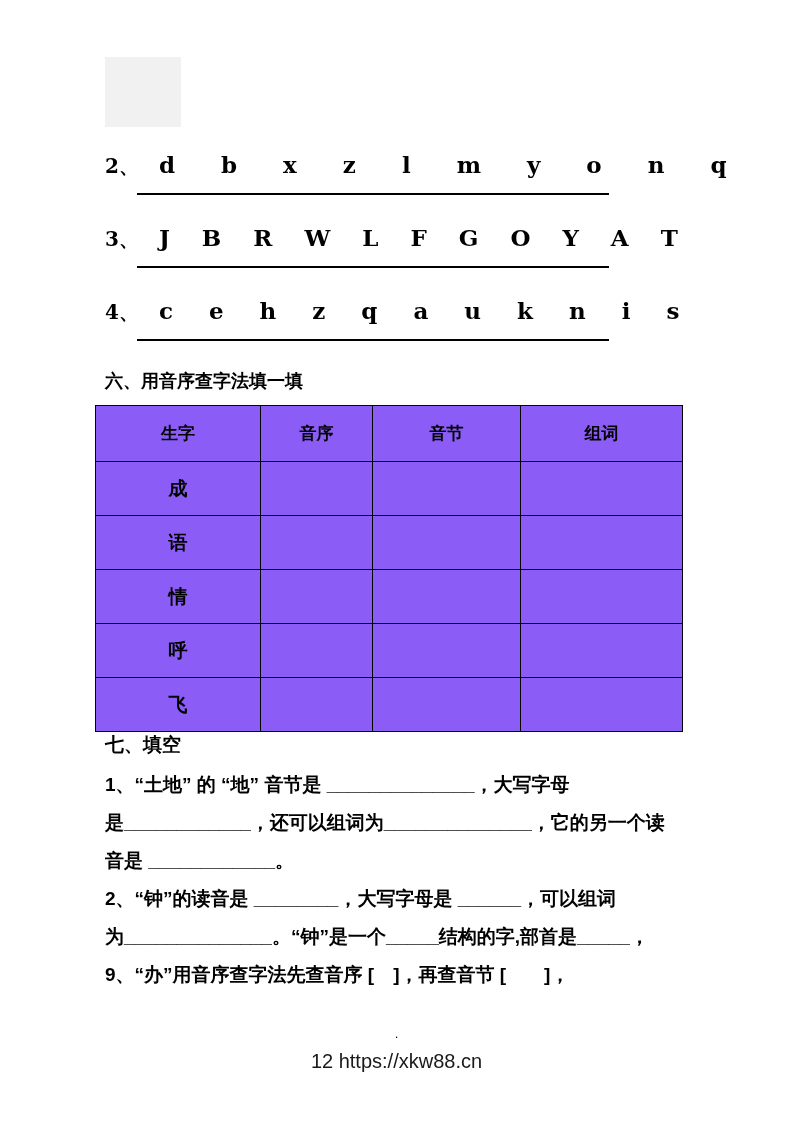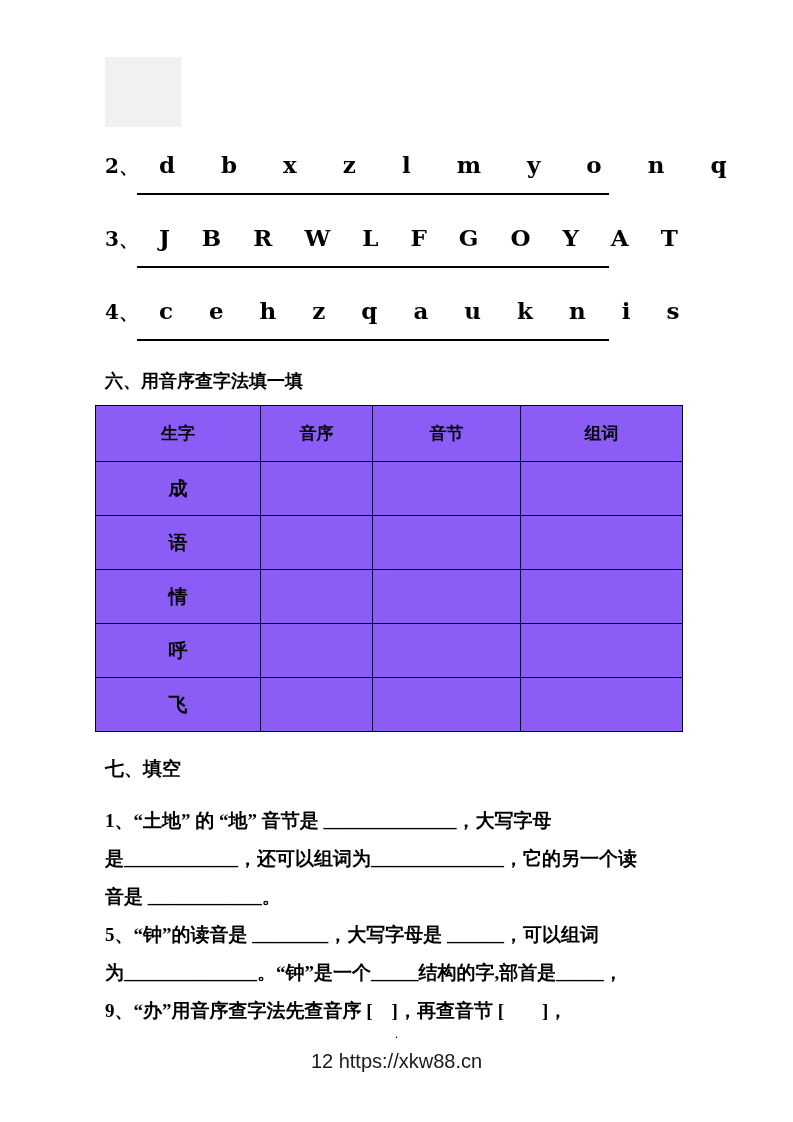--- a/index.html
+++ b/index.html
@@ -68,23 +68,22 @@
   table.lookup th { font-size: 17px; font-weight: bold; height: 56px; }
   table.lookup td { height: 54px; }
   td.char { font-size: 19px; font-weight: bold; }
   .c1 { width: 165px; }
   .c2 { width: 112px; }
   .c3 { width: 148px; }
   .c4 { width: 162px; }
   .sec7-title {
     font-weight: bold;
     font-size: 19px;
-    margin-top: 24px;
   }
-  .fill-lines { margin-top: 20px; font-family: Liberation Serif, serif; }
+  .fill-lines { margin-top: 8px; }
   .fill-line {
     font-size: 19px;
     font-weight: bold;
     line-height: 38px;
     white-space: nowrap;
   }
   .footer-dot {
     position: absolute;
     left: 0; right: 0;
     top: 1026px;
@@ -170,21 +169,21 @@
       </tr>
     </tbody>
       </table>
 
     <div class="sec7-title">七、填空</div>
 
     <div class="fill-lines">
       <div class="fill-line">1、“土地” 的 “地” 音节是 ______________，大写字母</div>
       <div class="fill-line">是____________，还可以组词为______________，它的另一个读</div>
       <div class="fill-line">音是 ____________。</div>
-      <div class="fill-line">5、“钟”的读音是 ________，大写字母是 ______，可以组词</div>
+      <div class="fill-line">2、“钟”的读音是 ________，大写字母是 ______，可以组词</div>
       <div class="fill-line">为______________。“钟”是一个_____结构的字,部首是_____，</div>
       <div class="fill-line">9、“办”用音序查字法先查音序 [　]，再查音节 [　　]，</div>
     </div>
 
   </div>
 
   <div class="footer-dot">.</div>
   <div class="footer-text">12 https://xkw88.cn</div>
 
 </div>

